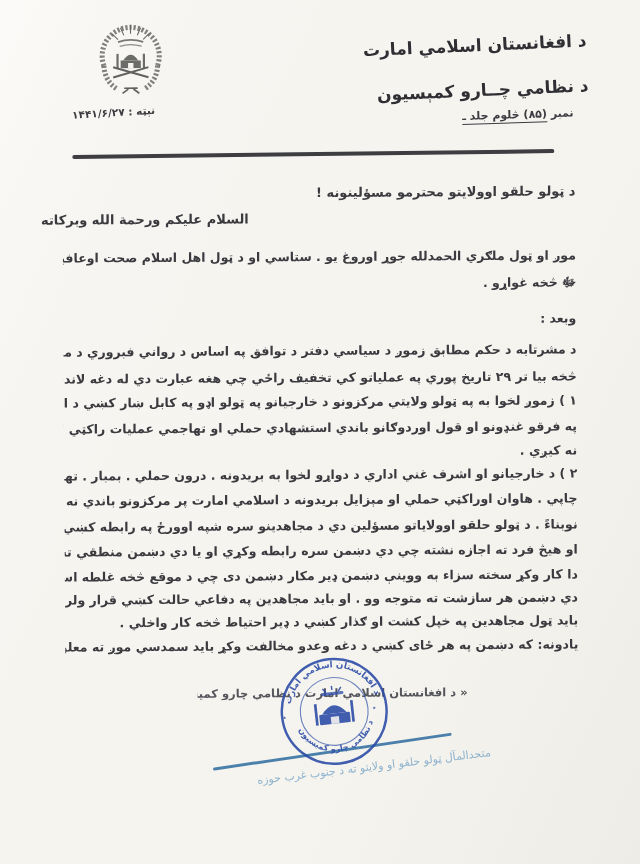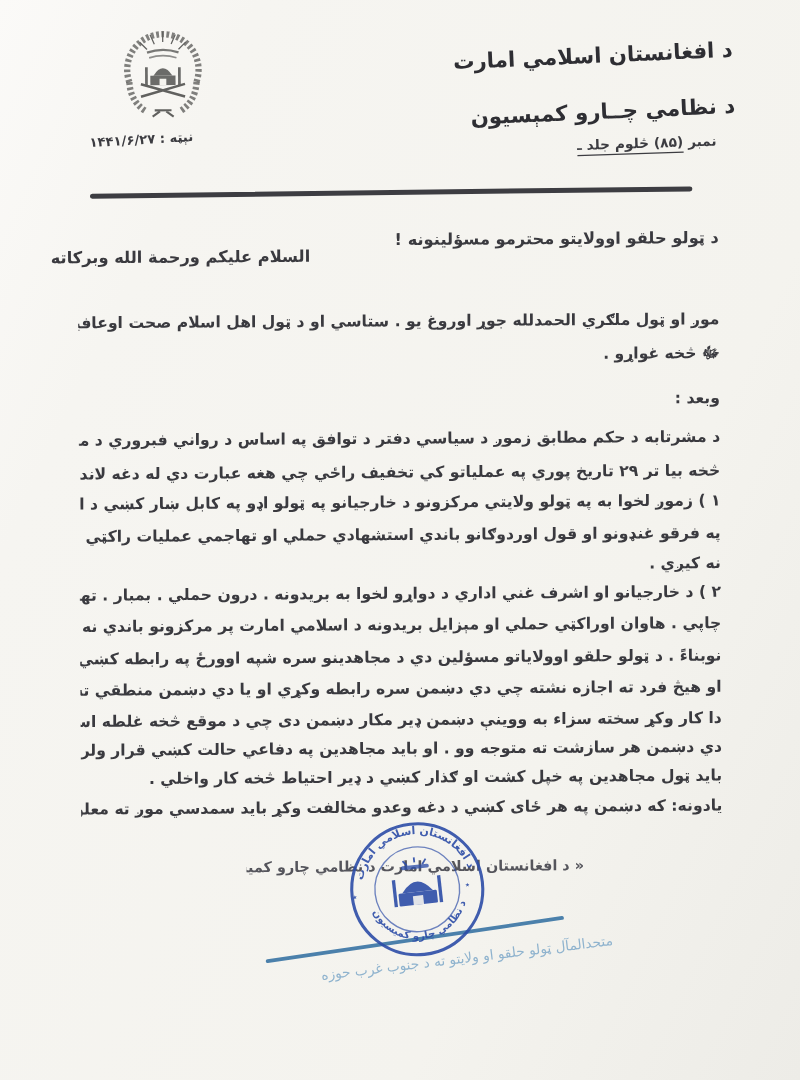--- a/index.html
+++ b/index.html
@@ -30,21 +30,21 @@
   .dateline{
     position:absolute;left:74px;top:105px;
     transform:rotate(-3deg);direction:rtl;
     font-size:10.5px;font-weight:700;color:#3c3c41;white-space:nowrap;
   }
   .divider{
     position:absolute;left:74px;top:152px;width:482px;height:4px;
     background:#3d3d42;border-radius:2px;transform:rotate(-0.35deg);
   }
   .salam{
-    position:absolute;left:88px;top:198px;width:162px;height:24px;
+    position:absolute;left:88px;top:211px;width:162px;height:24px;
     font-weight:700;font-size:13px;color:#3a3a3f;direction:rtl;text-align:right;white-space:nowrap;
   }
   .caption{
     position:absolute;left:196px;top:686px;width:270px;z-index:1;
     direction:rtl;text-align:center;font-size:11.5px;font-weight:700;color:#55555c;white-space:nowrap;overflow:hidden;
   }
   .stamp{
     position:absolute;left:276px;top:655px;width:113px;height:113px;z-index:2;
     opacity:.9;transform:rotate(-6deg);
   }

